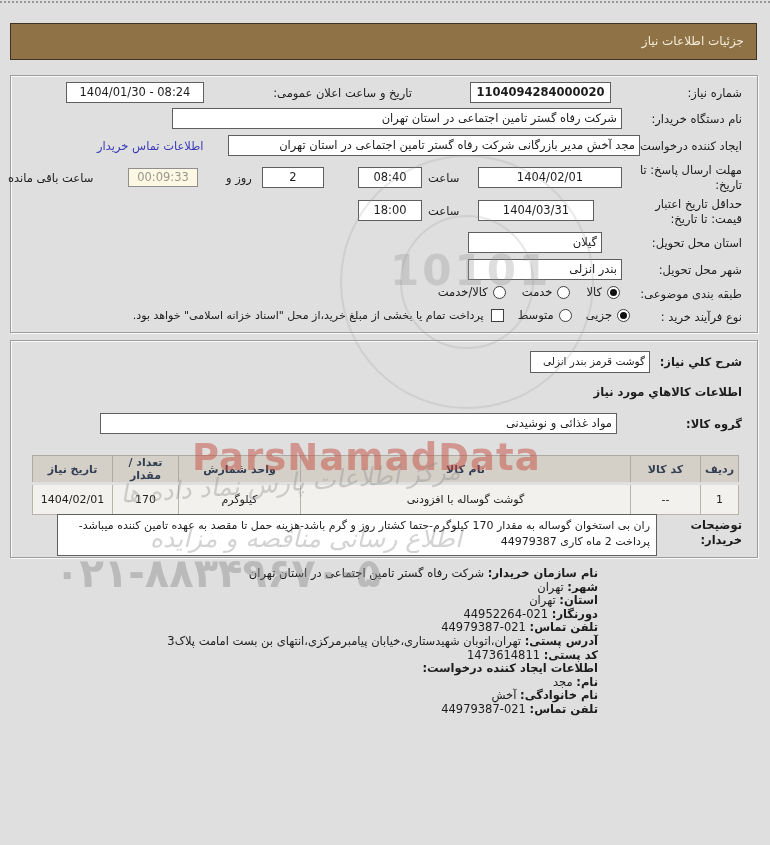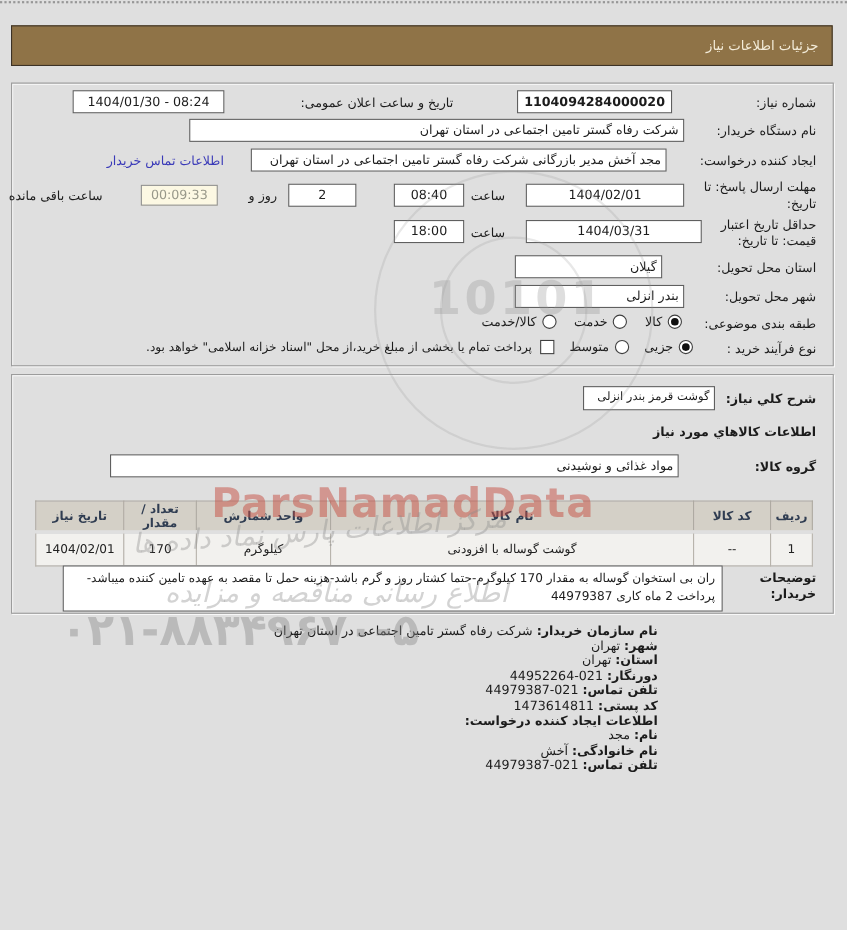--- a/index.html
+++ b/index.html
@@ -81,34 +81,34 @@
 
 <span class="lbl" style="right:28px;top:86px;">شماره نیاز:</span>
 <div class="inp center" style="left:470px;top:82px;width:141px;font-weight:bold;">1104094284000020</div>
 <span class="lbl" style="right:358px;top:86px;">تاریخ و ساعت اعلان عمومی:</span>
 <div class="inp center ltr" style="left:66px;top:82px;width:138px;">1404/01/30 - 08:24</div>
 
 <span class="lbl" style="right:28px;top:112px;">نام دستگاه خریدار:</span>
 <div class="inp rightal" style="left:172px;top:108px;width:450px;">شرکت رفاه گستر تامین اجتماعی در استان تهران</div>
 
 <span class="lbl" style="right:28px;top:139px;">ایجاد کننده درخواست:</span>
-<div class="inp rightal" style="left:228px;top:135px;width:378px;">مجد آخش مدیر بازرگانی شرکت رفاه گستر تامین اجتماعی در استان تهران</div>
+<div class="inp rightal" style="left:228px;top:135px;width:412px;">مجد آخش مدیر بازرگانی شرکت رفاه گستر تامین اجتماعی در استان تهران</div>
 <span class="lbl link" style="left:97px;top:139px;">اطلاعات تماس خریدار</span>
 
 <span class="lbl wrap" style="right:28px;top:163px;width:118px;">مهلت ارسال پاسخ: تا تاریخ:</span>
 <div class="inp center" style="left:478px;top:167px;width:144px;">1404/02/01</div>
 <span class="lbl" style="left:428px;top:171px;">ساعت</span>
 <div class="inp center" style="left:358px;top:167px;width:64px;">08:40</div>
 <div class="inp center" style="left:262px;top:167px;width:62px;">2</div>
 <span class="lbl" style="left:226px;top:171px;">روز و</span>
 <div class="countdown ltr" style="left:128px;top:168px;width:70px;">00:09:33</div>
 <span class="lbl" style="left:8px;top:171px;">ساعت باقی مانده</span>
 
 <span class="lbl wrap" style="right:28px;top:197px;width:118px;">حداقل تاریخ اعتبار قیمت: تا تاریخ:</span>
-<div class="inp center" style="left:478px;top:200px;width:160px;text-align:center;">1404/03/31</div>
+<div class="inp center" style="left:478px;top:200px;width:116px;text-align:center;">1404/03/31</div>
 <span class="lbl" style="left:428px;top:204px;">ساعت</span>
 <div class="inp center" style="left:358px;top:200px;width:64px;">18:00</div>
 
 <span class="lbl" style="right:28px;top:236px;">استان محل تحویل:</span>
 <div class="inp rightal" style="left:468px;top:232px;width:134px;">گیلان</div>
 
 <span class="lbl" style="right:28px;top:263px;">شهر محل تحویل:</span>
 <div class="inp rightal" style="left:468px;top:259px;width:154px;">بندر انزلی</div>
 
 <span class="lbl" style="right:28px;top:287px;">طبقه بندی موضوعی:</span>
@@ -186,20 +186,21 @@
 
 <span class="lbl wrap bold" style="right:28px;top:518px;width:72px;">توضیحات خریدار:</span>
 <div class="remarksbox">ران بی استخوان گوساله به مقدار 170 کیلوگرم-حتما کشتار روز و گرم باشد-هزینه حمل تا مقصد به عهده تامین کننده میباشد-پرداخت 2 ماه کاری 44979387</div>
 
 <div class="contact">
   <div><span class="b">نام سازمان خریدار:</span> <span>شرکت رفاه گستر تامین اجتماعی در استان تهران</span></div>
   <div><span class="b">شهر:</span> <span>تهران</span></div>
   <div><span class="b">استان:</span> <span>تهران</span></div>
   <div><span class="b">دورنگار:</span> <span>021-44952264</span></div>
   <div><span class="b">تلفن تماس:</span> <span>021-44979387</span></div>
+  <div><span class="b">آدرس پستی:</span> <span>تهران،اتوبان شهیدستاری،خیابان پیامبرمرکزی،انتهای بن بست امامت پلاک3</span></div>
   <div><span class="b">کد پستی:</span> <span>1473614811</span></div>
   <div class="b">اطلاعات ایجاد کننده درخواست:</div>
   <div><span class="b">نام:</span> <span>مجد</span></div>
   <div><span class="b">نام خانوادگی:</span> <span>آخش</span></div>
   <div><span class="b">تلفن تماس:</span> <span>021-44979387</span></div>
 </div>
 
 <div class="wm wm-circle" style="left:340px;top:155px;width:250px;height:250px;"></div>
 <div class="wm wm-circle" style="left:400px;top:215px;width:130px;height:130px;"></div>
 <div class="wm wm-digits" style="left:390px;top:246px;">10101</div>

